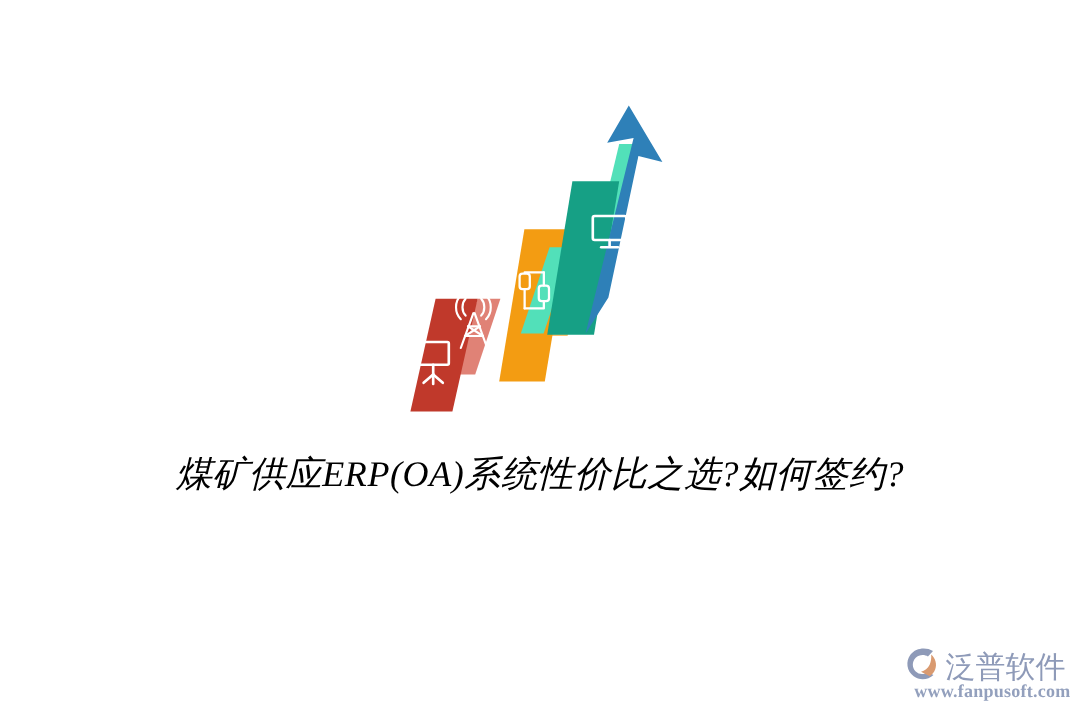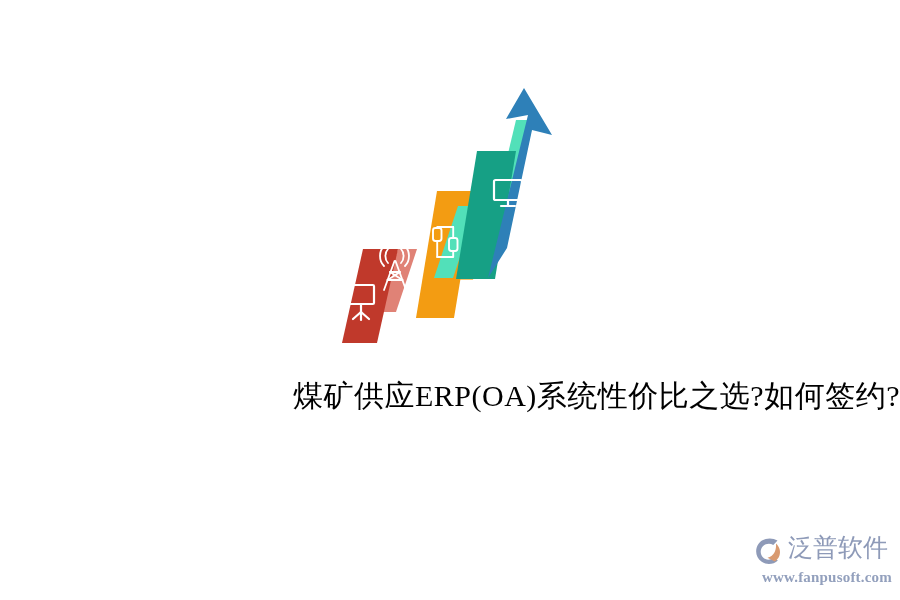--- a/index.html
+++ b/index.html
@@ -34,21 +34,22 @@
     width: 250px;
     height: 270px;
   }
 
   
   .title-block {
     position: absolute;
     left: 0;
     top: 375px;
     width: 900px;
-    text-align: right;
+    text-align: center;
+    font-style: italic;
   }
   .page-title {
     display: inline-block;
     font-family: "Liberation Serif", "DejaVu Serif", serif;
     font-size: 30px;
     line-height: 42px;
     letter-spacing: 0.5px;
     color: #000000;
     white-space: nowrap;
   }
@@ -60,21 +61,21 @@
     bottom: 8px;
     width: 140px;
     height: 58px;
   }
   .brand-row {
     position: absolute;
     left: 0;
     top: 0;
     height: 36px;
     display: flex;
-    align-items: flex-start;
+    align-items: flex-end;
   }
   .brand-mark {
     width: 34px;
     height: 34px;
     flex: 0 0 34px;
     margin-right: 2px;
   }
   .brand-mark svg {
     display: block;
     width: 34px;

